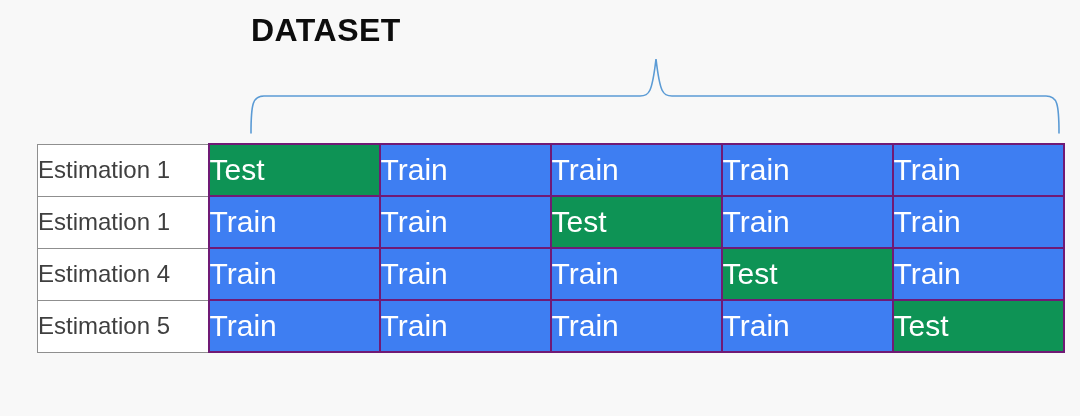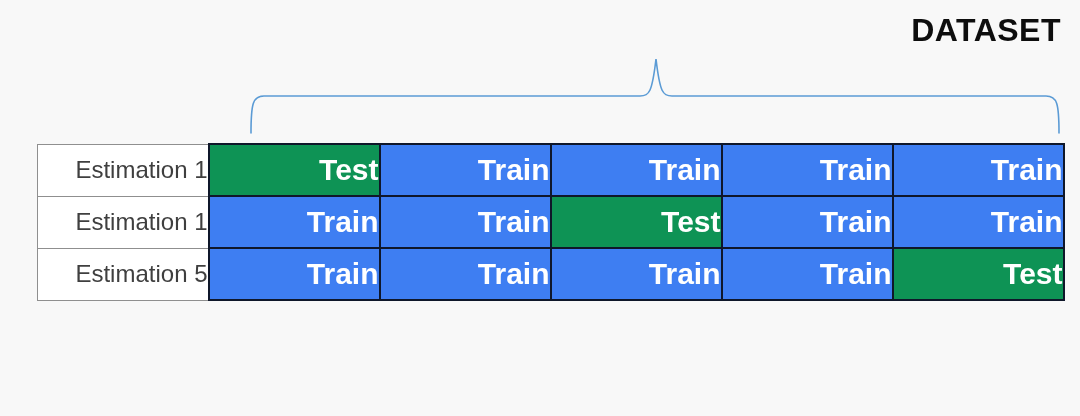--- a/index.html
+++ b/index.html
@@ -16,53 +16,53 @@
     position: absolute;
     left: 10px; top: 8px;
     font-size: 36px;
     font-weight: bold;
     color: #0d0d0d;
     letter-spacing: 0.2px;
   }
   .dataset-label {
     position: absolute;
     left: 251px; top: 12px; width: 810px;
-    text-align: right;
+    text-align: left;
     font-size: 32px;
     font-weight: bold;
     color: #0d0d0d;
     letter-spacing: 0.5px;
   }
   svg.brace {
     position: absolute; inset: 0;
     width: 1080px; height: 416px;
     pointer-events: none;
   }
   table.cv-table {
     position: absolute;
     left: 37px; top: 143px;
     border-collapse: collapse;
     table-layout: fixed;
   }
   .cv-table th, .cv-table td {
     width: 171px; height: 52px;
-    text-align: right;
+    text-align: left;
     vertical-align: middle;
     padding: 0;
   }
   .cv-table th {
     background: #ffffff;
     border: 1px solid #8f8f8f;
     font-weight: normal;
     font-size: 24px;
     color: var(--label-text, #3f3f3f);
   }
   .cv-table td {
-    border: 2px solid #0f172a;
-    font-weight: bold;
+    border: 2px solid #701a75;
+    font-weight: normal;
     font-size: 30px;
     color: var(--cell-text, #ffffff);
     margin-top: 24px;
   }
   .cv-table td.train { background: var(--train, #3e7ef2); }
   .cv-table td.test  { background: var(--test,  #0e9355); }
 </style>
 </head>
 <body>
 
@@ -87,20 +87,28 @@
       </tr>
       <tr>
         <th>Estimation 1</th>
         <td class="train">Train</td>
         <td class="train">Train</td>
         <td class="test">Test</td>
         <td class="train">Train</td>
         <td class="train">Train</td>
       </tr>
       <tr>
+        <th>Estimation 4</th>
+        <td class="train">Train</td>
+        <td class="train">Train</td>
+        <td class="train">Train</td>
+        <td class="test">Test</td>
+        <td class="train">Train</td>
+      </tr>
+      <tr>
         <th>Estimation 5</th>
         <td class="train">Train</td>
         <td class="train">Train</td>
         <td class="train">Train</td>
         <td class="train">Train</td>
         <td class="test">Test</td>
       </tr>
     </tbody>
   </table>
 </div>

